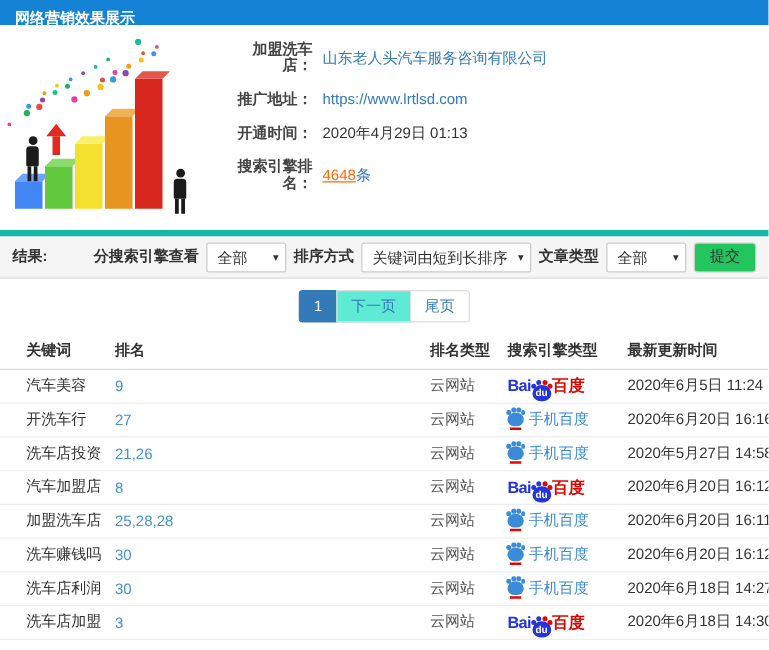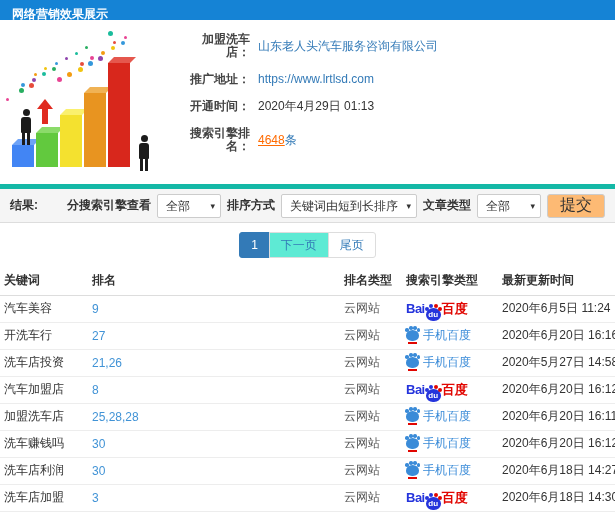--- a/index.html
+++ b/index.html
@@ -48,39 +48,39 @@
   .filter-controls { margin-left:auto; display:flex; align-items:center; gap:6px; }
   .filter-controls label { font-weight:bold; color:#333; white-space:nowrap; }
   .select-wrap { position:relative; display:inline-block; }
   .select-wrap::after { content:'▾'; position:absolute; right:6px; top:50%; transform:translateY(-50%);
                         font-size:9px; color:#333; pointer-events:none; }
   .select-wrap select { -webkit-appearance:none; appearance:none; height:24px; font-size:12px; color:#333;
                         border:1px solid #ccc; border-radius:2px; background:#fff; padding:0 18px 0 8px;
                         font-family:inherit; }
   .sel-sm select { width:64px; }
   .sel-lg select { width:136px; }
-  .submit-btn { height:24px; padding:0 12px; font-size:16px; color:#333; background:#fdba74;
+  .submit-btn { height:24px; padding:0 12px; font-size:12px; color:#333; background:#22c55e;
                 border:1px solid #ccc; border-radius:3px; cursor:pointer; font-family:inherit; }
 
   
   .pagination-wrap { height:44px; display:flex; align-items:center; justify-content:center; }
   .page-btn { display:inline-block; height:26px; line-height:24px; padding:0 11px; font-size:12px;
               border:1px solid #ddd; background:#fff; color:#337ab7; text-decoration:none;
               margin-left:-1px; cursor:pointer; }
   .page-btn.active { background:#337ab7; border-color:#337ab7; color:#fff; border-radius:3px 0 0 3px; margin-left:0; }
   .page-btn.next { background:#5eead4; }
   .page-btn.last { border-radius:0 3px 3px 0; }
 
   
   table { width:615px; border-collapse:collapse; table-layout:fixed; font-size:12px; }
   th { text-align:left; font-weight:bold; color:#333; height:28px; padding:0 4px;
        border-bottom:1px solid #ddd; }
   td { height:27px; padding:0 4px; border-bottom:1px solid #ededed; color:#333; overflow:hidden;
        white-space:nowrap; }
-  th:first-child, td:first-child { padding-left:4px; }
+  th:first-child, td:first-child { padding-left:21px; }
   .c-rank { color:#4193d6; cursor:pointer; }
   .c-ranktype { color:#555; }
 
   
   .bd-logo { display:inline-flex; align-items:center; font-weight:bold; font-size:13px; }
   .bd-bai { color:#2534dc; letter-spacing:-0.5px; }
   .paw { position:relative; display:inline-block; width:15px; height:13px; margin:12px 1px 0 1px;
          background:#2534dc; border-radius:50% 50% 46% 46%; text-align:center; }
   .paw em { font-style:normal; color:#fff; font-size:8px; font-weight:bold; line-height:13px; display:block; }
   .paw i { position:absolute; width:4px; height:4px; border-radius:50%; top:-3px; }

